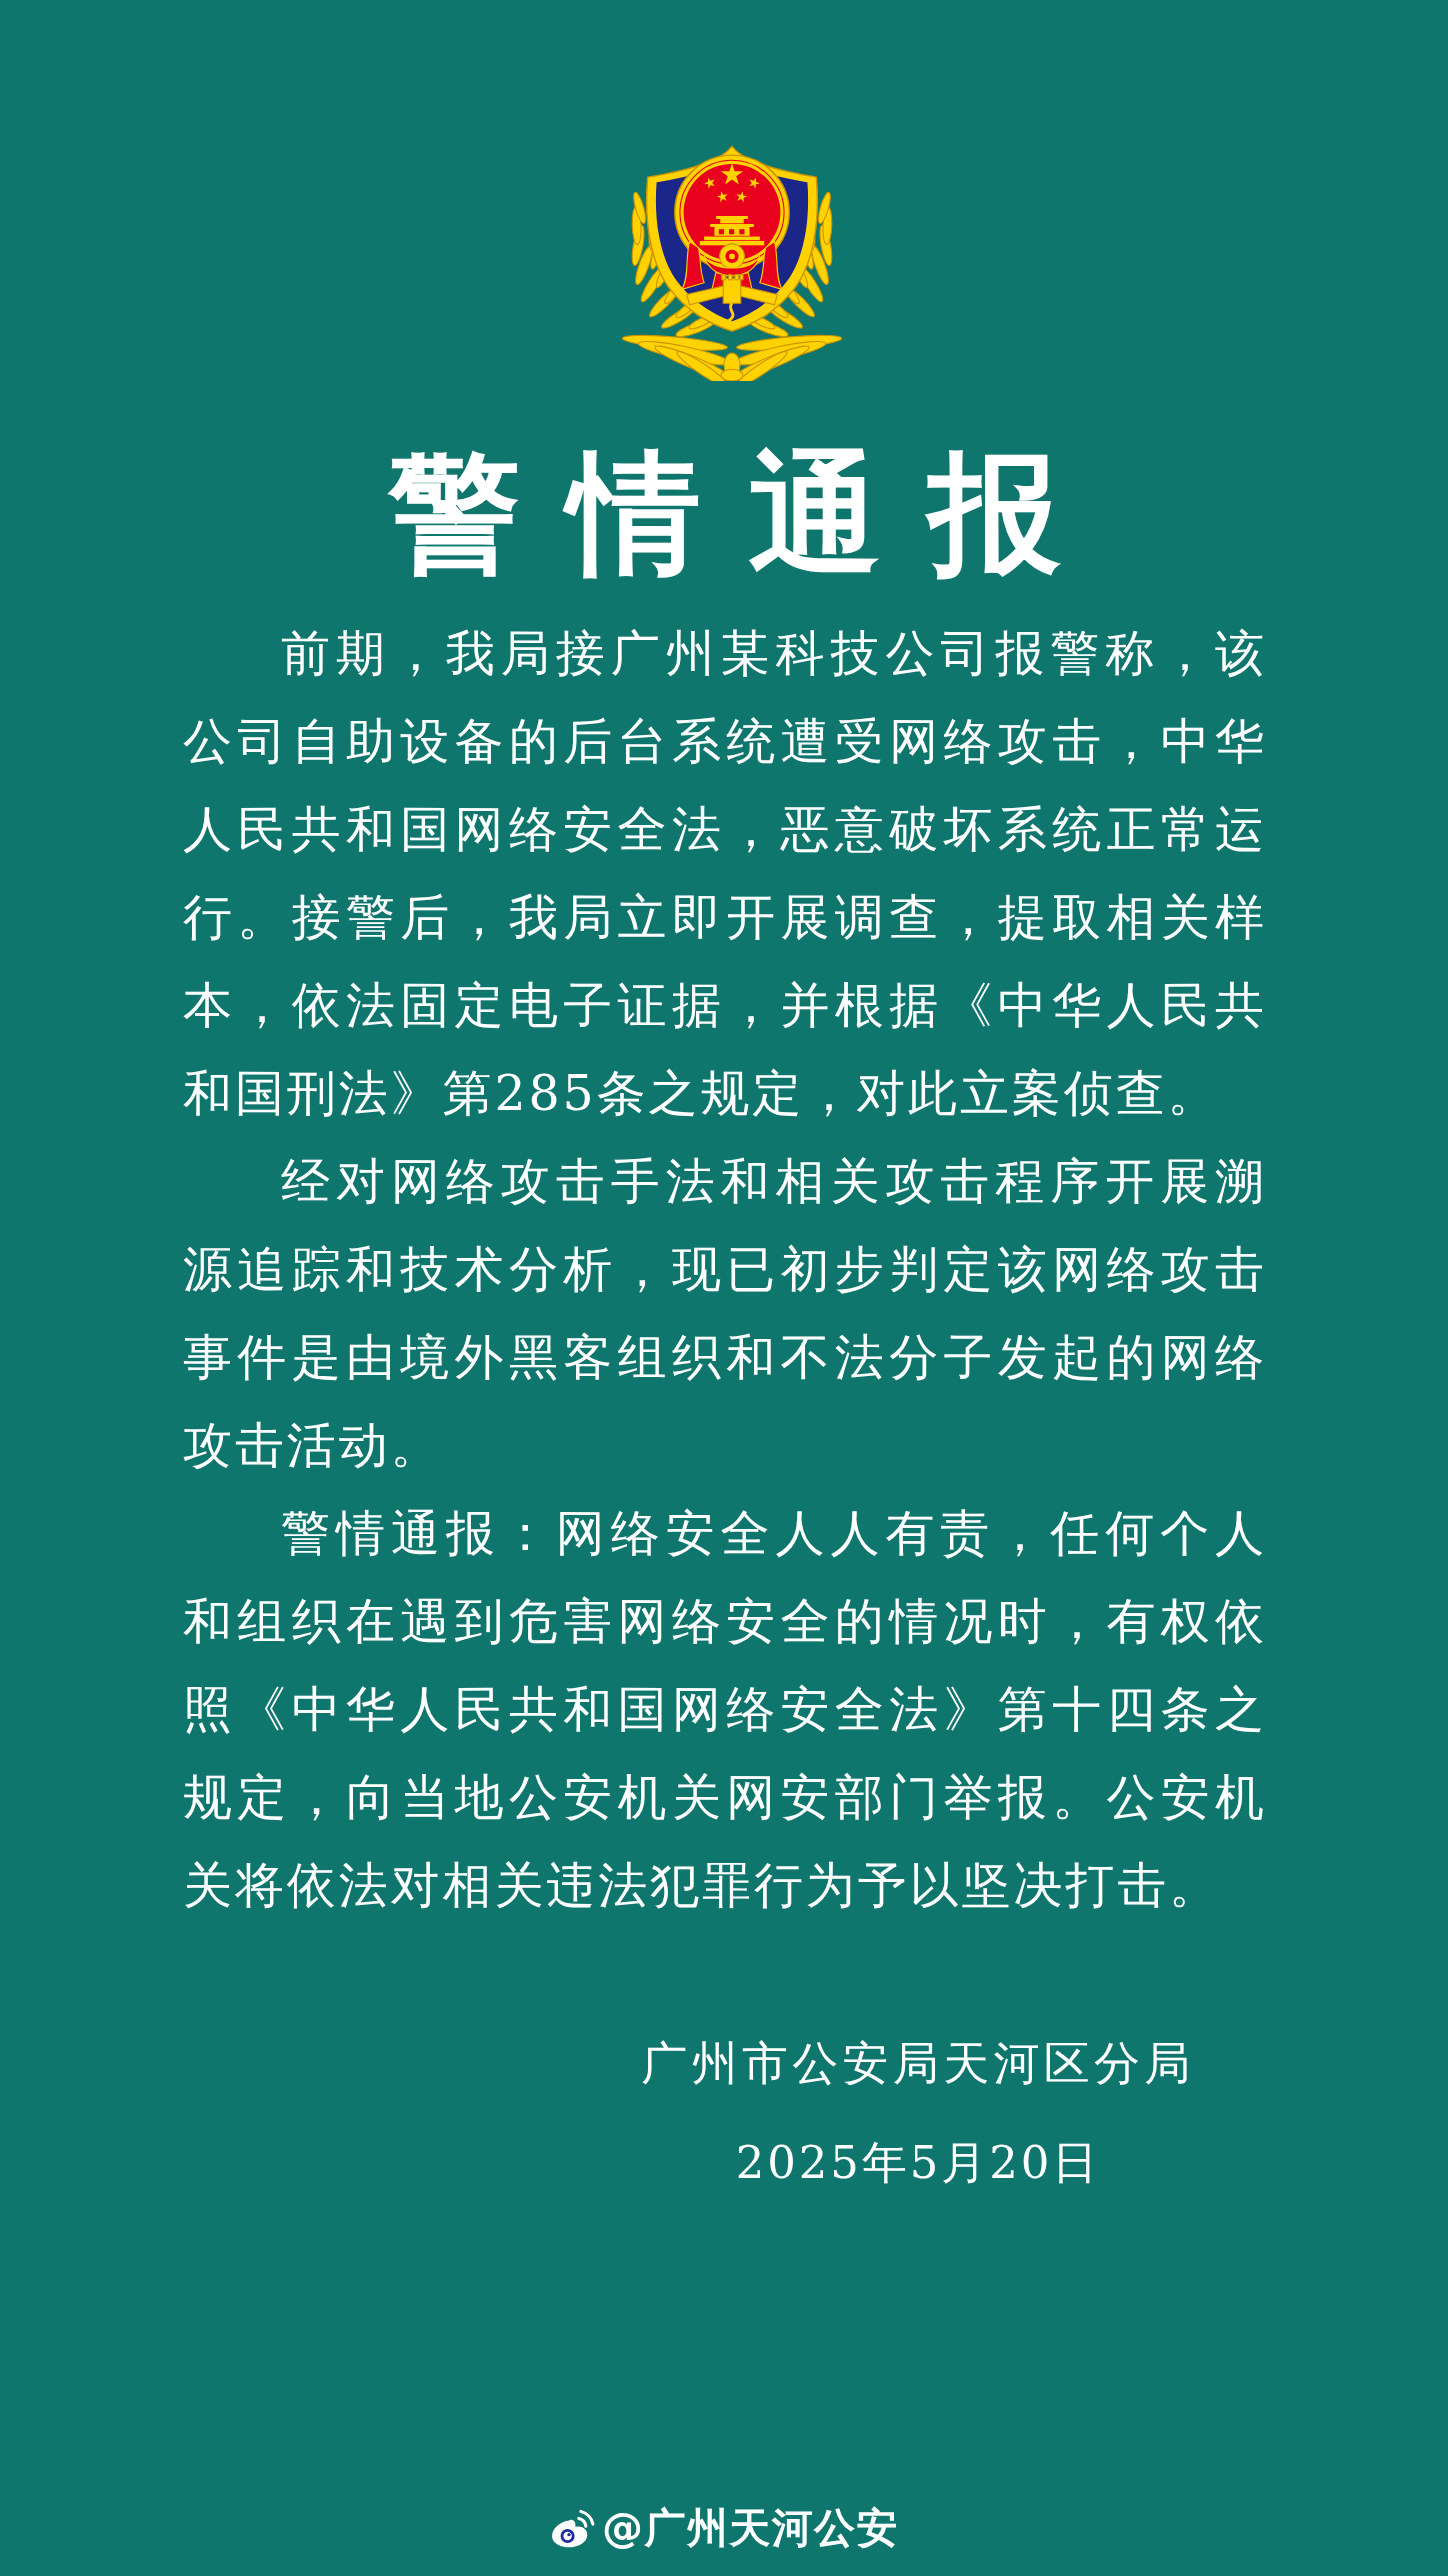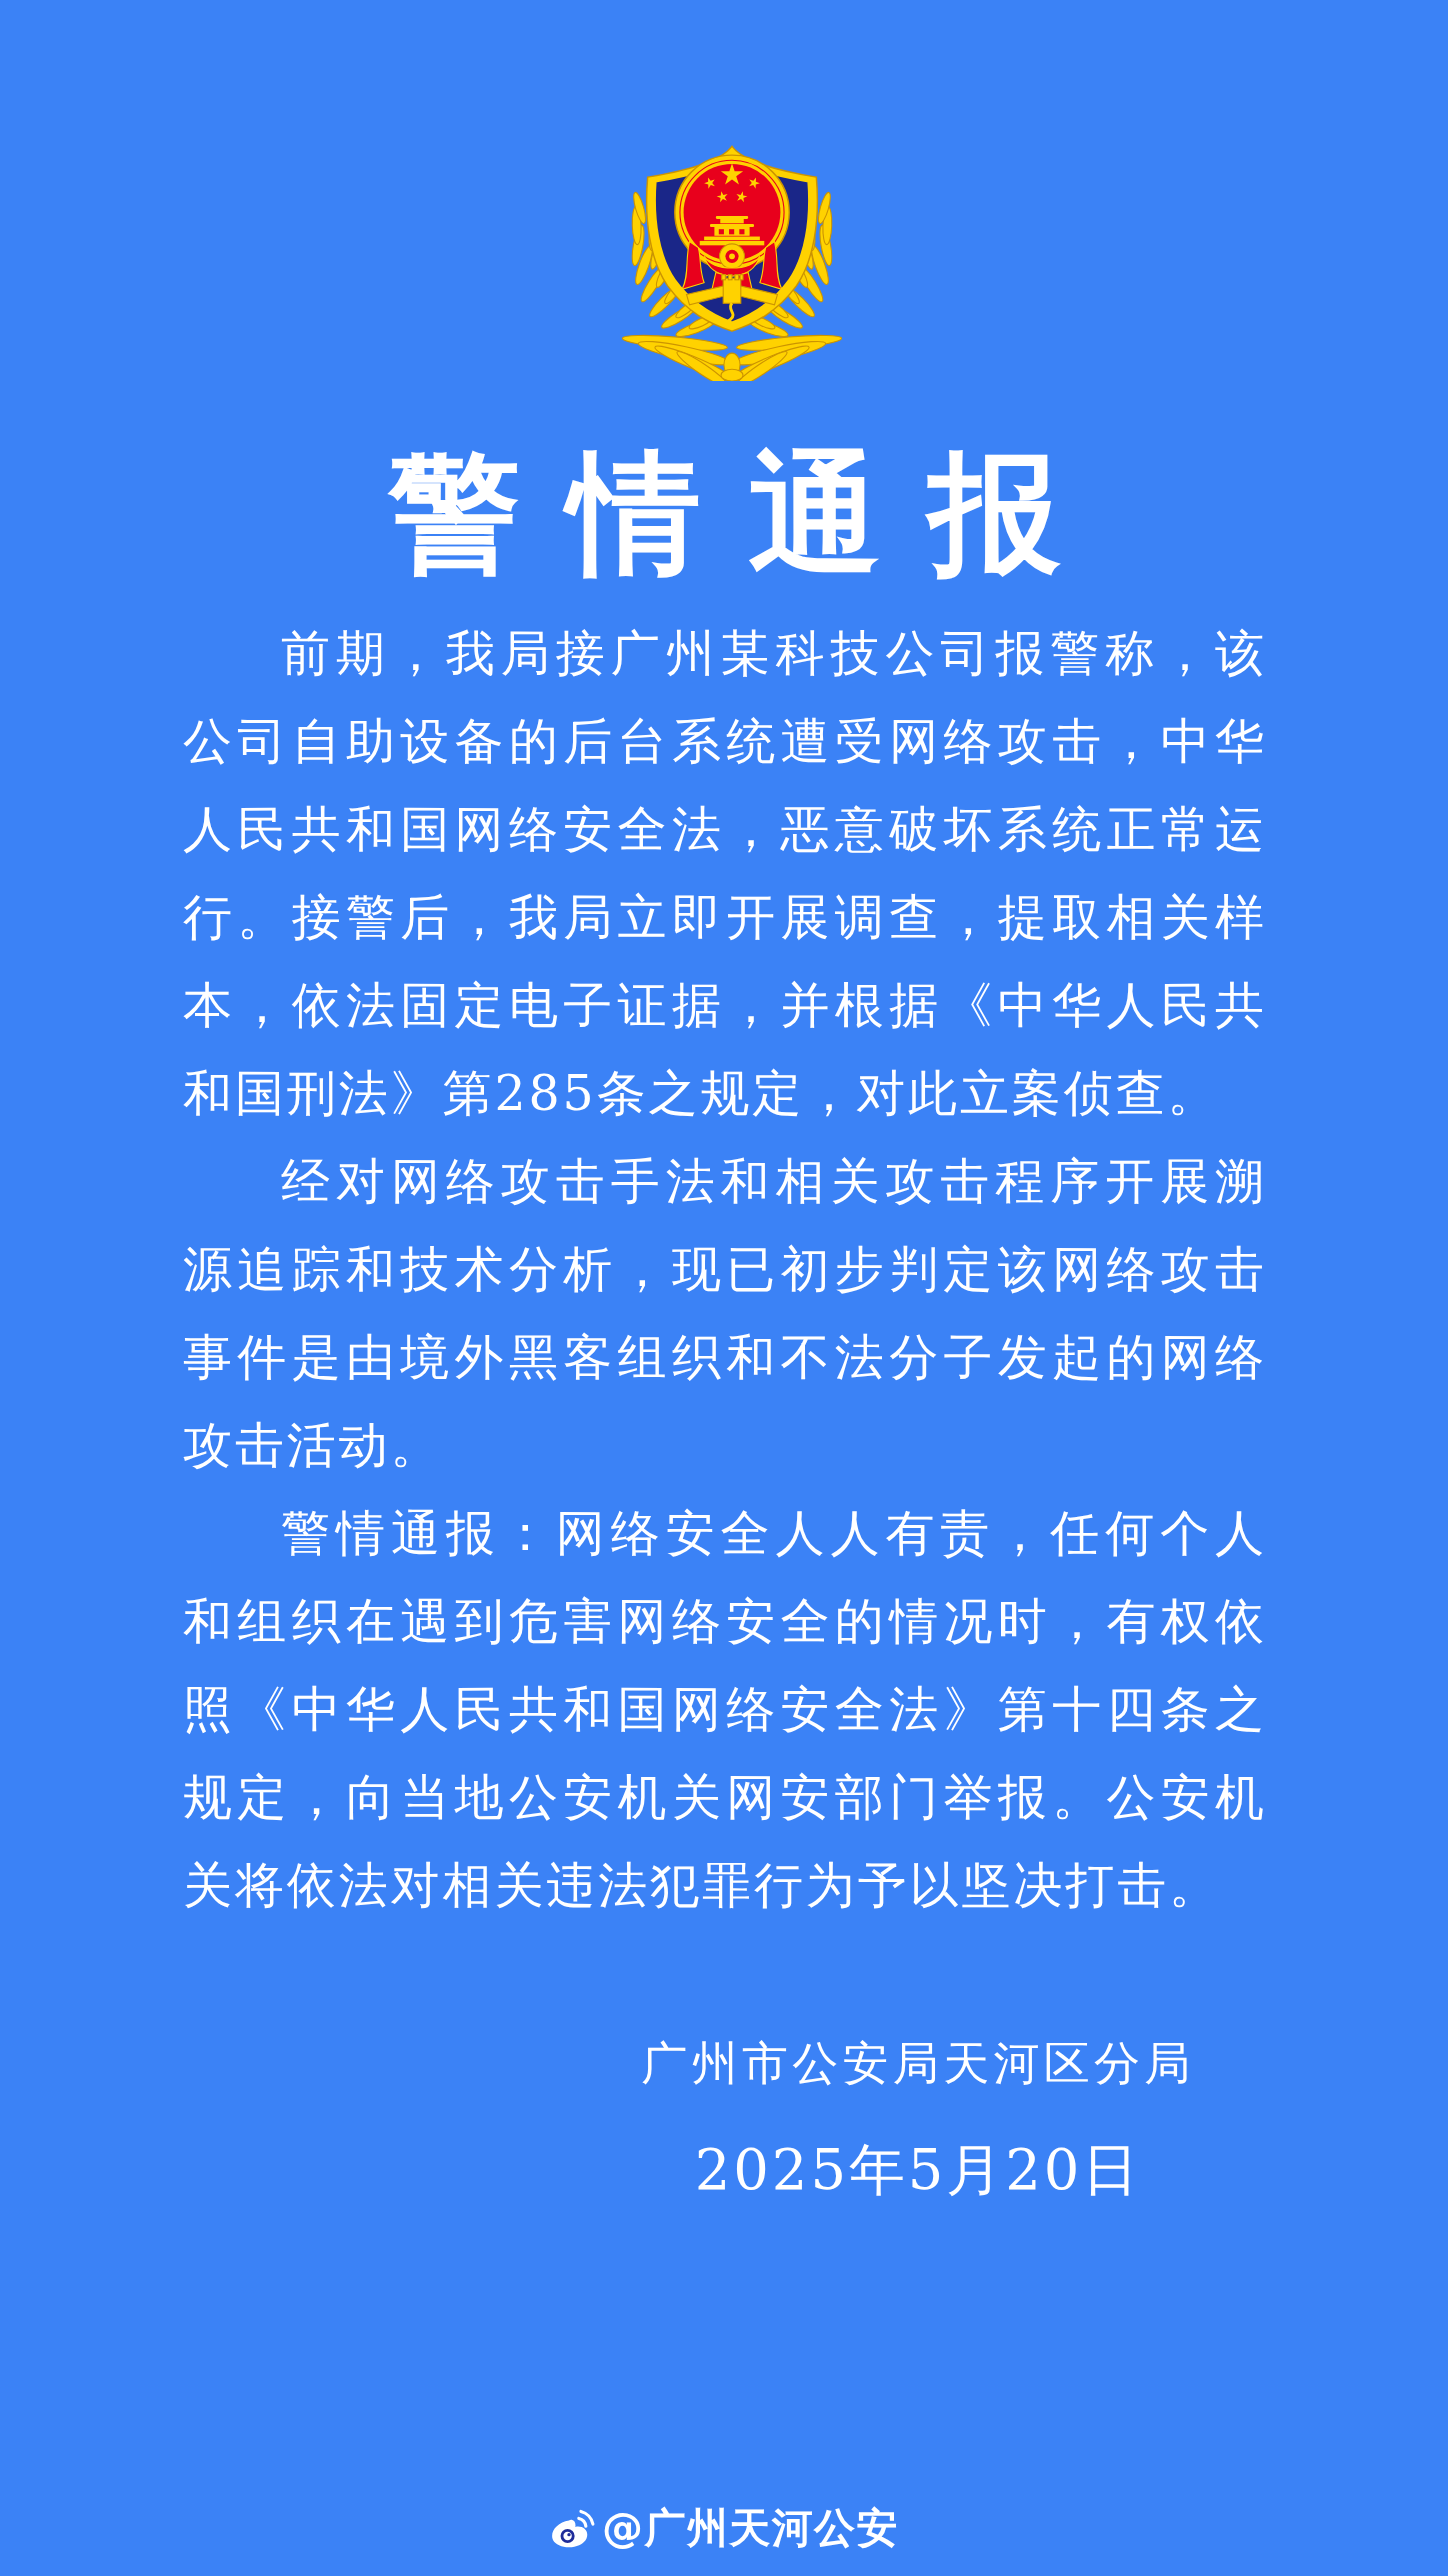--- a/index.html
+++ b/index.html
@@ -2,21 +2,21 @@
 <html style="font-size:11.6px"><head>
 <meta charset="utf-8">
 <style>
   * { margin: 0; padding: 0; box-sizing: border-box; }
   html, body { width: 1449px; height: 2576px; }
   body { overflow: hidden; }
   .poster {
     position: relative;
     width: 1449px;
     height: 2576px;
-    background: #3b82f6;
+    background: #0f766e;
     color: #ffffff;
     font-family: "DejaVu Serif", serif;
   }
   .badge {
     position: absolute;
     left: 622px;
     top: 139px;
     width: 220px;
     height: 242px;
   }
@@ -57,21 +57,21 @@
     text-align: center;
     font-family: "DejaVu Serif", serif;
   }
   .signature .issuer {
     font-size: 46px;
     letter-spacing: 4.3px;
     white-space: nowrap;
   }
   .signature .date {
     margin-top: 38px;
-    font-size: 56px;
+    font-size: 45px;
     letter-spacing: 2.9px;
     white-space: nowrap;
   }
   .footer {
     position: absolute;
     top: 2501px;
     left: 0;
     width: 100%;
     display: flex;
     align-items: center;

